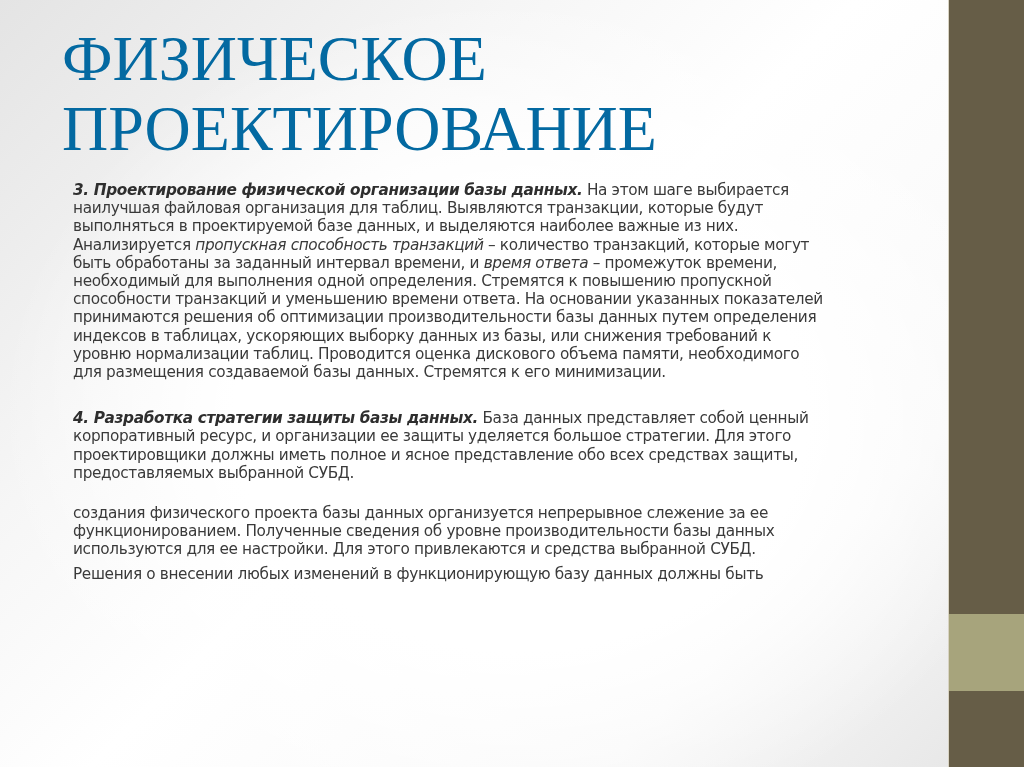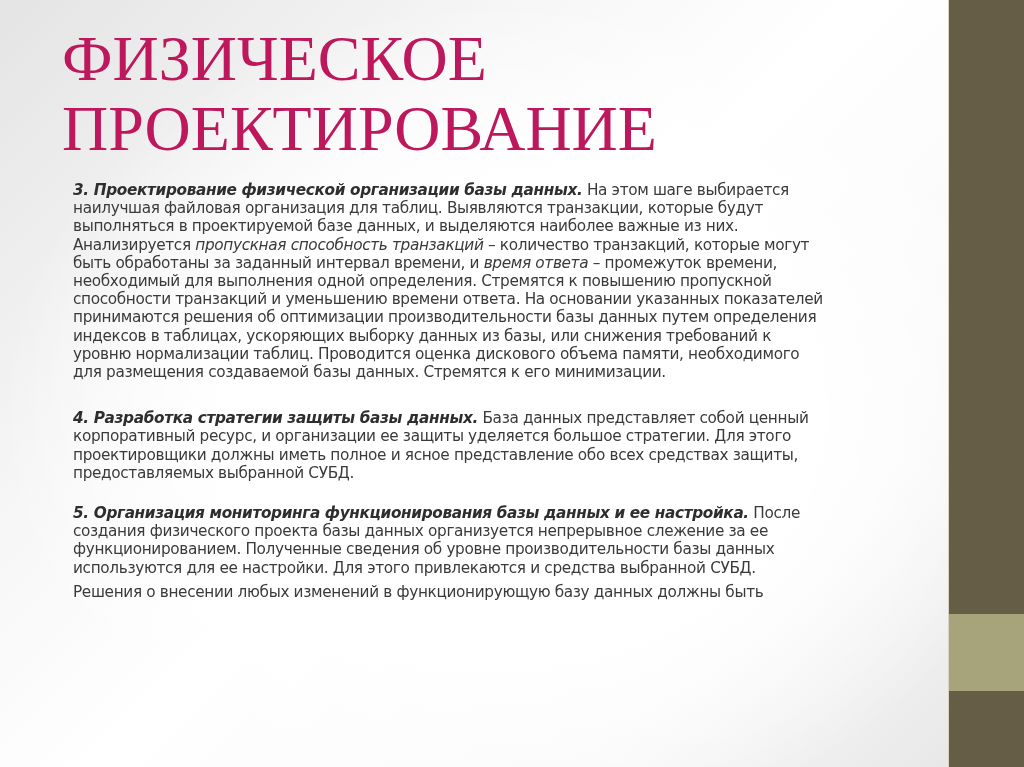--- a/index.html
+++ b/index.html
@@ -19,21 +19,21 @@
       background: #665d47;
       border-left: 1px solid #d8d3c3;
     }
     .side-band {
       position: absolute; left: 0; top: 614px; width: 76px; height: 77px;
       background: #a7a47c;
     }
     .title {
       position: absolute; left: 62px; top: 24px; width: 860px;
       font-family: "Liberation Serif", "DejaVu Serif", serif;
-      font-size: 64px; line-height: 70px; color: #be185d;
+      font-size: 64px; line-height: 70px; color: #0369a1;
       letter-spacing: 0px;
     }
     .title div { white-space: nowrap; }
     .body {
       position: absolute; left: 73px; top: 181px; width: 830px;
       font-family: "DejaVu Sans", "Liberation Sans", sans-serif;
       font-size: 15.3px; line-height: 18.2px; color: #3a3a3a;
       letter-spacing: -0.35px;
     }
     .para { margin: 0; }
@@ -87,22 +87,19 @@
       <span class="bi">4. Разработка  стратегии защиты базы данных.</span><span> База данных представляет собой ценный</span>
     </span>
     <span class="line">корпоративный ресурс, и организации ее защиты уделяется большое стратегии.  Для этого</span>
     <span class="line">проектировщики должны иметь полное и ясное представление обо всех средствах защиты,</span>
     <span class="line">предоставляемых  выбранной СУБД.</span>
   </div>
 
   <div class="gap-big"></div>
 
   <div class="para">
-    <span class="line">
-      <span class="bi">5. Организация мониторинга функционирования базы данных и ее настройка.</span><span> После</span>
-    </span>
     <span class="line">создания физического проекта базы данных организуется непрерывное слежение за ее</span>
     <span class="line">функционированием.  Полученные сведения об уровне производительности базы данных</span>
     <span class="line">используются для ее настройки. Для этого привлекаются и средства выбранной СУБД.</span>
     <div class="gap-small"></div>
     <span class="line">Решения о внесении любых изменений в функционирующую базу данных должны быть</span>
   </div>
 </div>
 
 </body></html>

